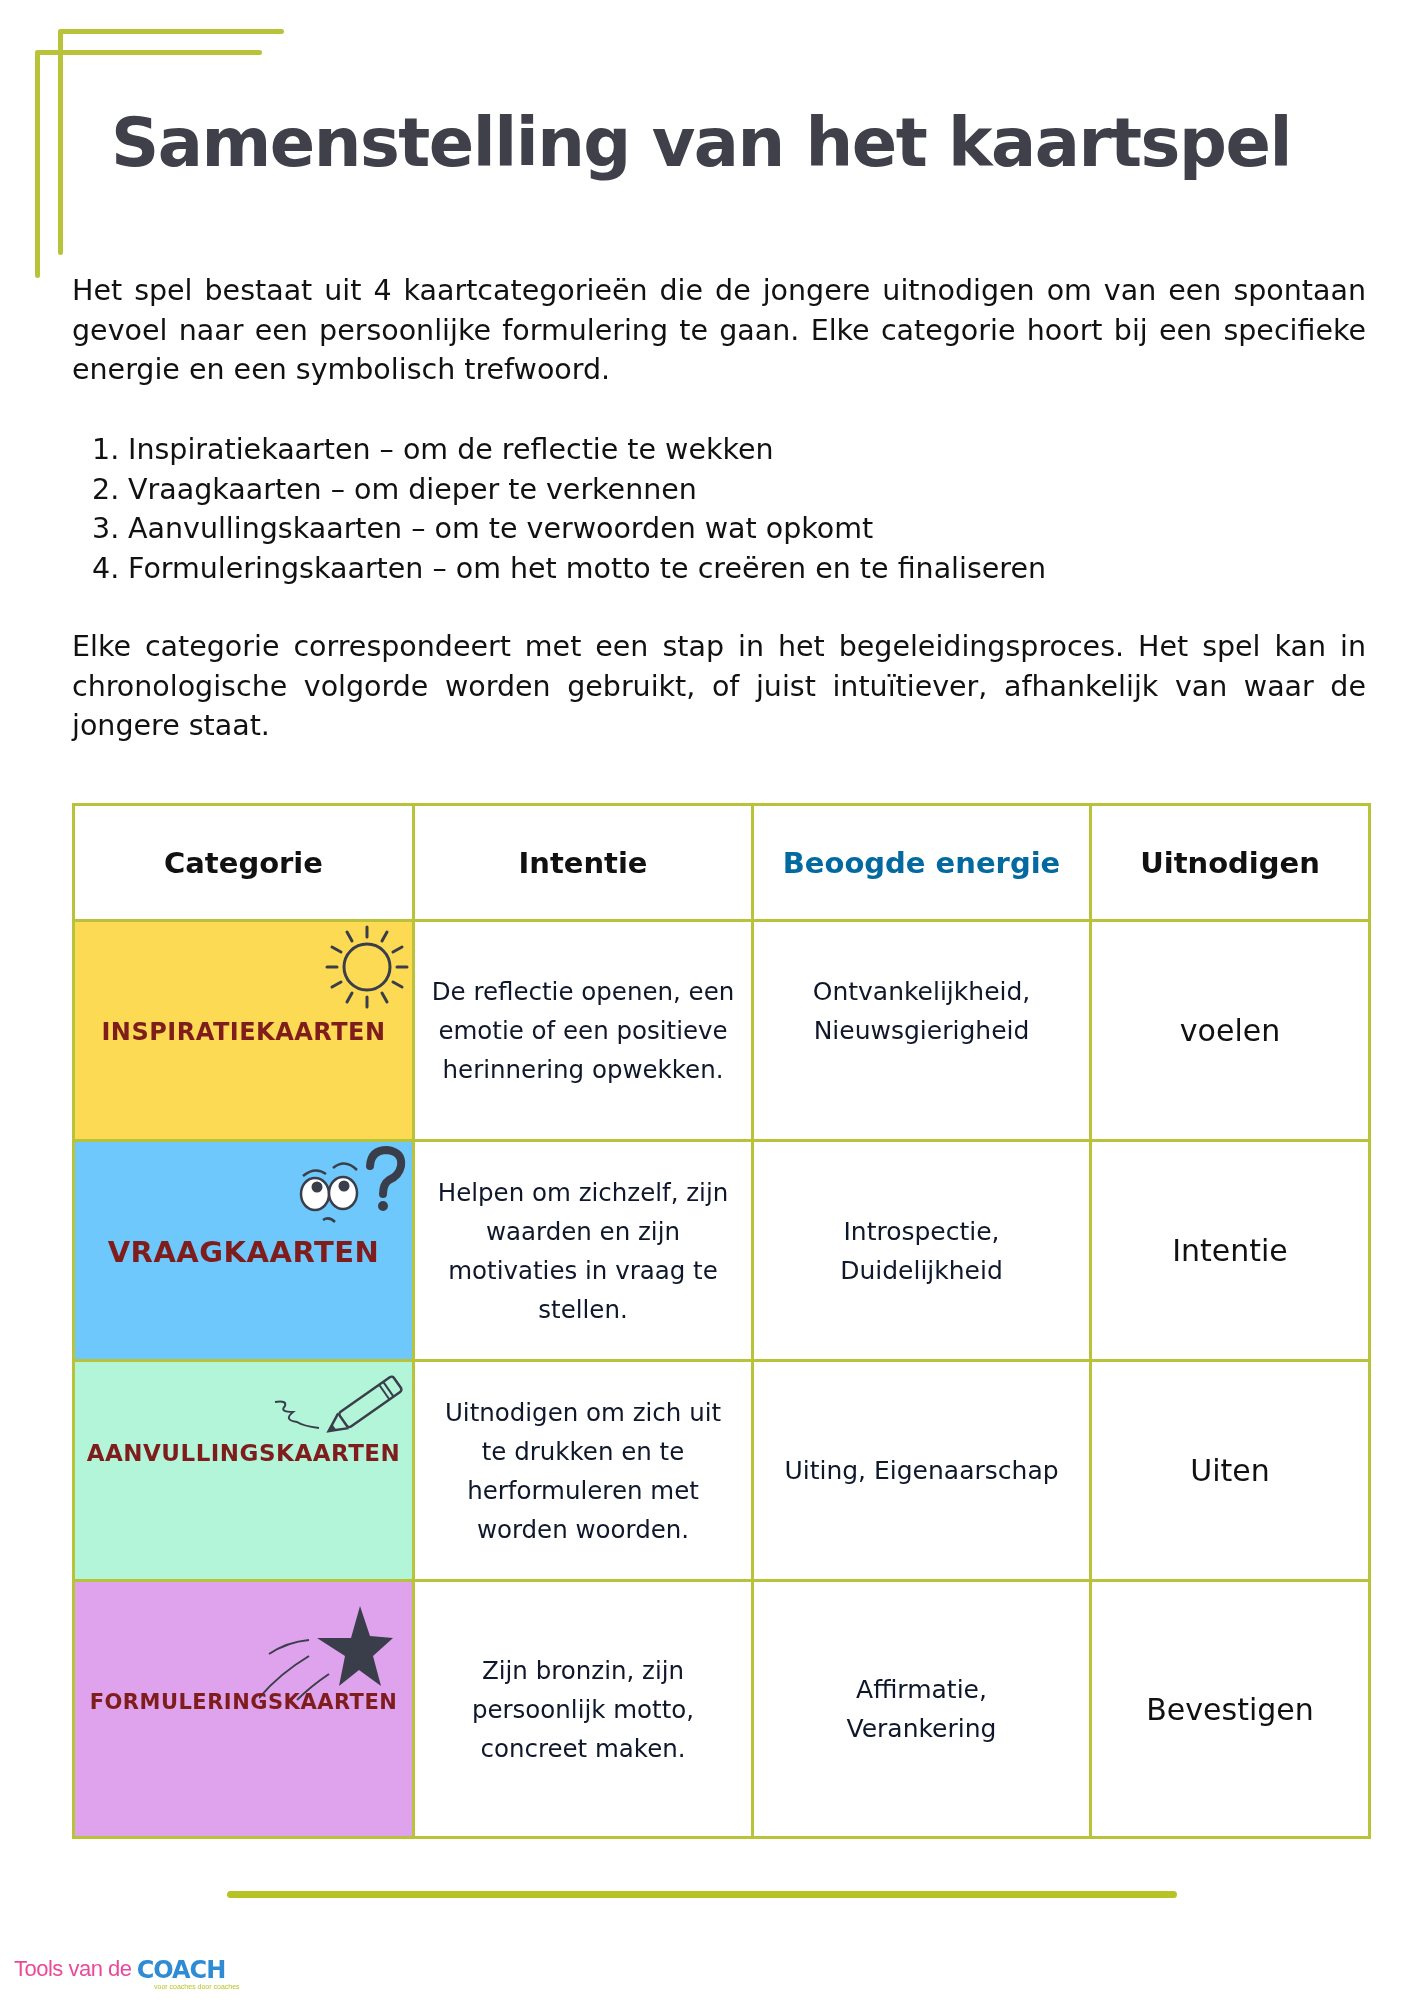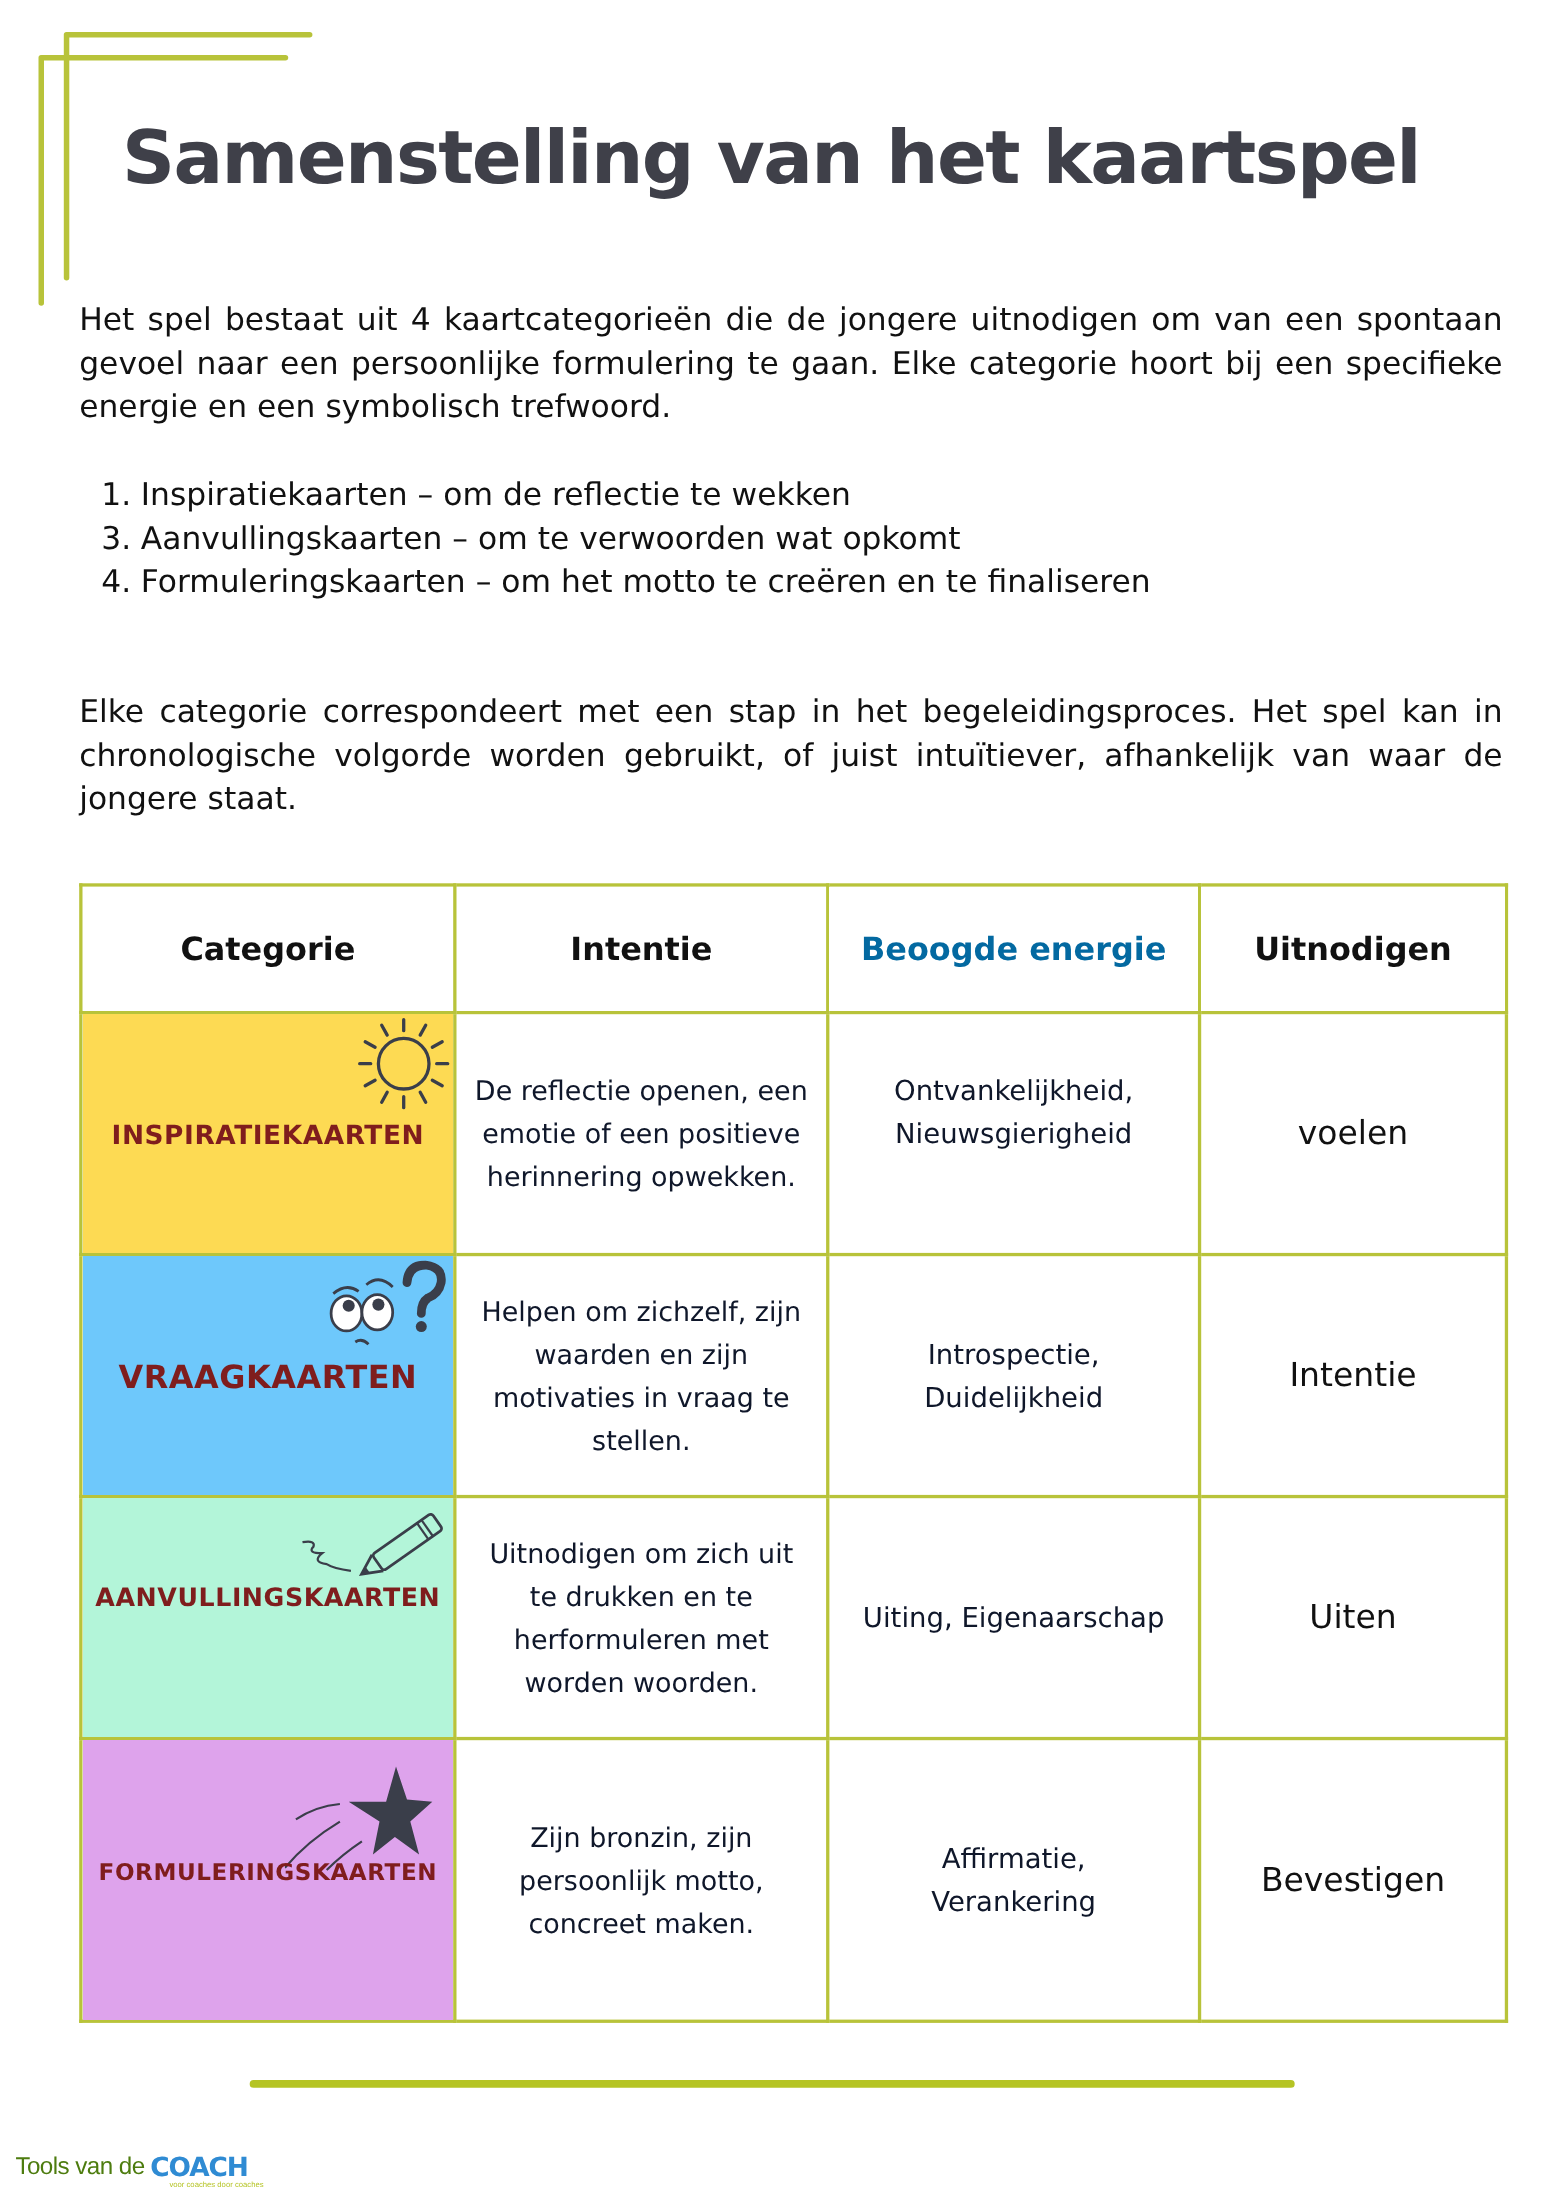--- a/index.html
+++ b/index.html
@@ -32,41 +32,42 @@
      font-family: "DejaVu Sans", sans-serif; color: #7f1d1d; letter-spacing: 0.5px; }
   .cat-cell .icon { position: absolute; }
   .cell-text { font-family: "DejaVu Sans", sans-serif; font-size: 25px; line-height: 39px; color: #0f172a;
     padding: 0 16px; }
   .intent-text { font-size: 24.5px; }
   .kw-text { font-size: 30px; color: #111; font-family: "DejaVu Sans", sans-serif; }
 
   #footer-line { position: absolute; left: 227px; top: 1891px; width: 950px; height: 7px;
      background: #B5C424; border-radius: 4px; }
   #logo { position: absolute; left: 14px; top: 1956px; height: 40px; white-space: nowrap; }
-  #logo .tools { font-family: "Liberation Sans", sans-serif; font-size: 22px; color: #4d7c0f;
+  #logo .tools { font-family: "Liberation Sans", sans-serif; font-size: 22px; color: #ec4899;
      letter-spacing: -0.5px; vertical-align: top; }
   #logo .coach { font-family: "DejaVu Sans", sans-serif; font-weight: bold; font-size: 24px; color: #2F8BD3;
      letter-spacing: -1px; vertical-align: top; }
   #logo .tag { position: absolute; left: 140px; top: 27px; font-family: "Liberation Sans", sans-serif;
      font-size: 7px; color: #B5C424; white-space: nowrap; }
 </style>
 </head>
 <body>
 
 <div class="deco" style="left:59px;top:29px;width:225px;height:5px;"></div>
 <div class="deco" style="left:36px;top:50px;width:226px;height:5px;"></div>
 <div class="deco" style="left:58px;top:29px;width:5px;height:226px;"></div>
 <div class="deco" style="left:35px;top:50px;width:5px;height:228px;"></div>
 
 <h1 id="title">Samenstelling van het kaartspel</h1>
 
 <p id="intro" class="para">Het spel bestaat uit 4 kaartcategorieën die de jongere uitnodigen om van een spontaan gevoel naar een persoonlijke formulering te gaan. Elke categorie hoort bij een specifieke energie en een symbolisch trefwoord.</p>
 
 <ol id="cat-list">
   <li><span class="num">1.</span><span>Inspiratiekaarten – om de reflectie te wekken</span></li>
+  <li><span class="num">2.</span><span>Vraagkaarten – om dieper te verkennen</span></li>
   <li><span class="num">3.</span><span>Aanvullingskaarten – om te verwoorden wat opkomt</span></li>
   <li><span class="num">4.</span><span>Formuleringskaarten – om het motto te creëren en te finaliseren</span></li>
 </ol>
 
 <p id="outro" class="para">Elke categorie correspondeert met een stap in het begeleidingsproces. Het spel kan in chronologische volgorde worden gebruikt, of juist intuïtiever, afhankelijk van waar de jongere staat.</p>
 
 <table id="cards">
   <colgroup>
     <col style="width:340px">
       <col style="width:339px">

